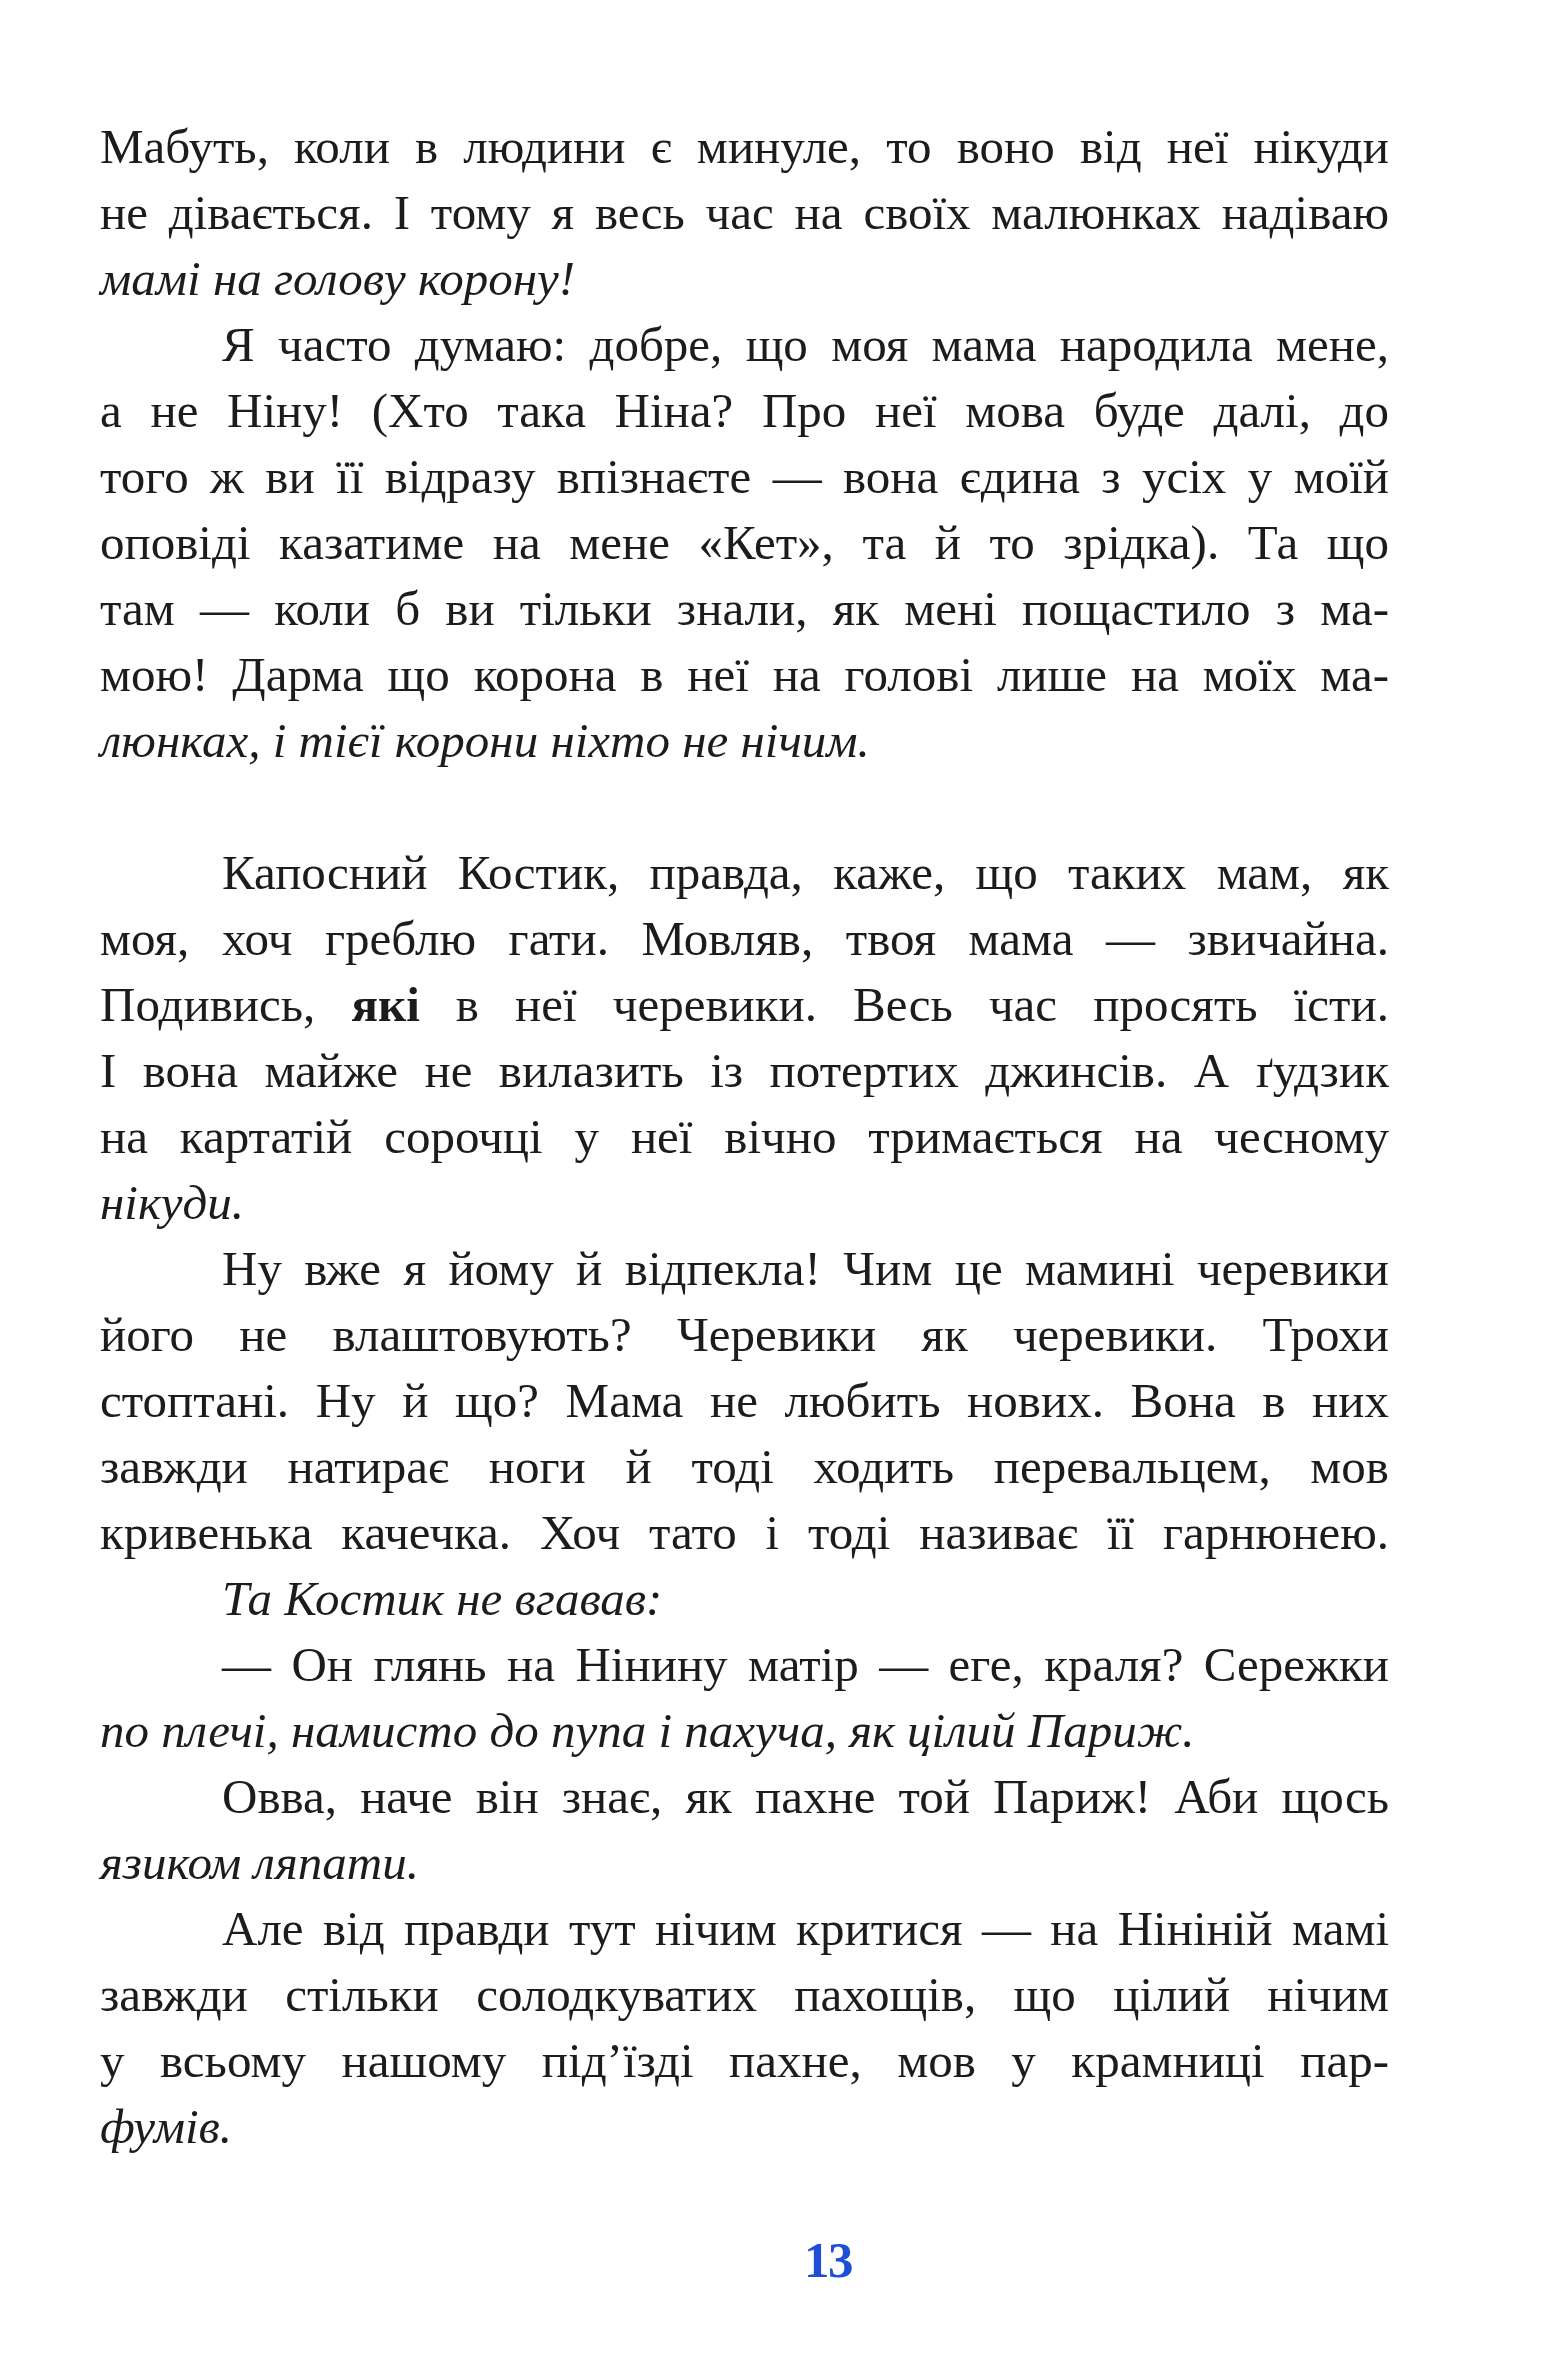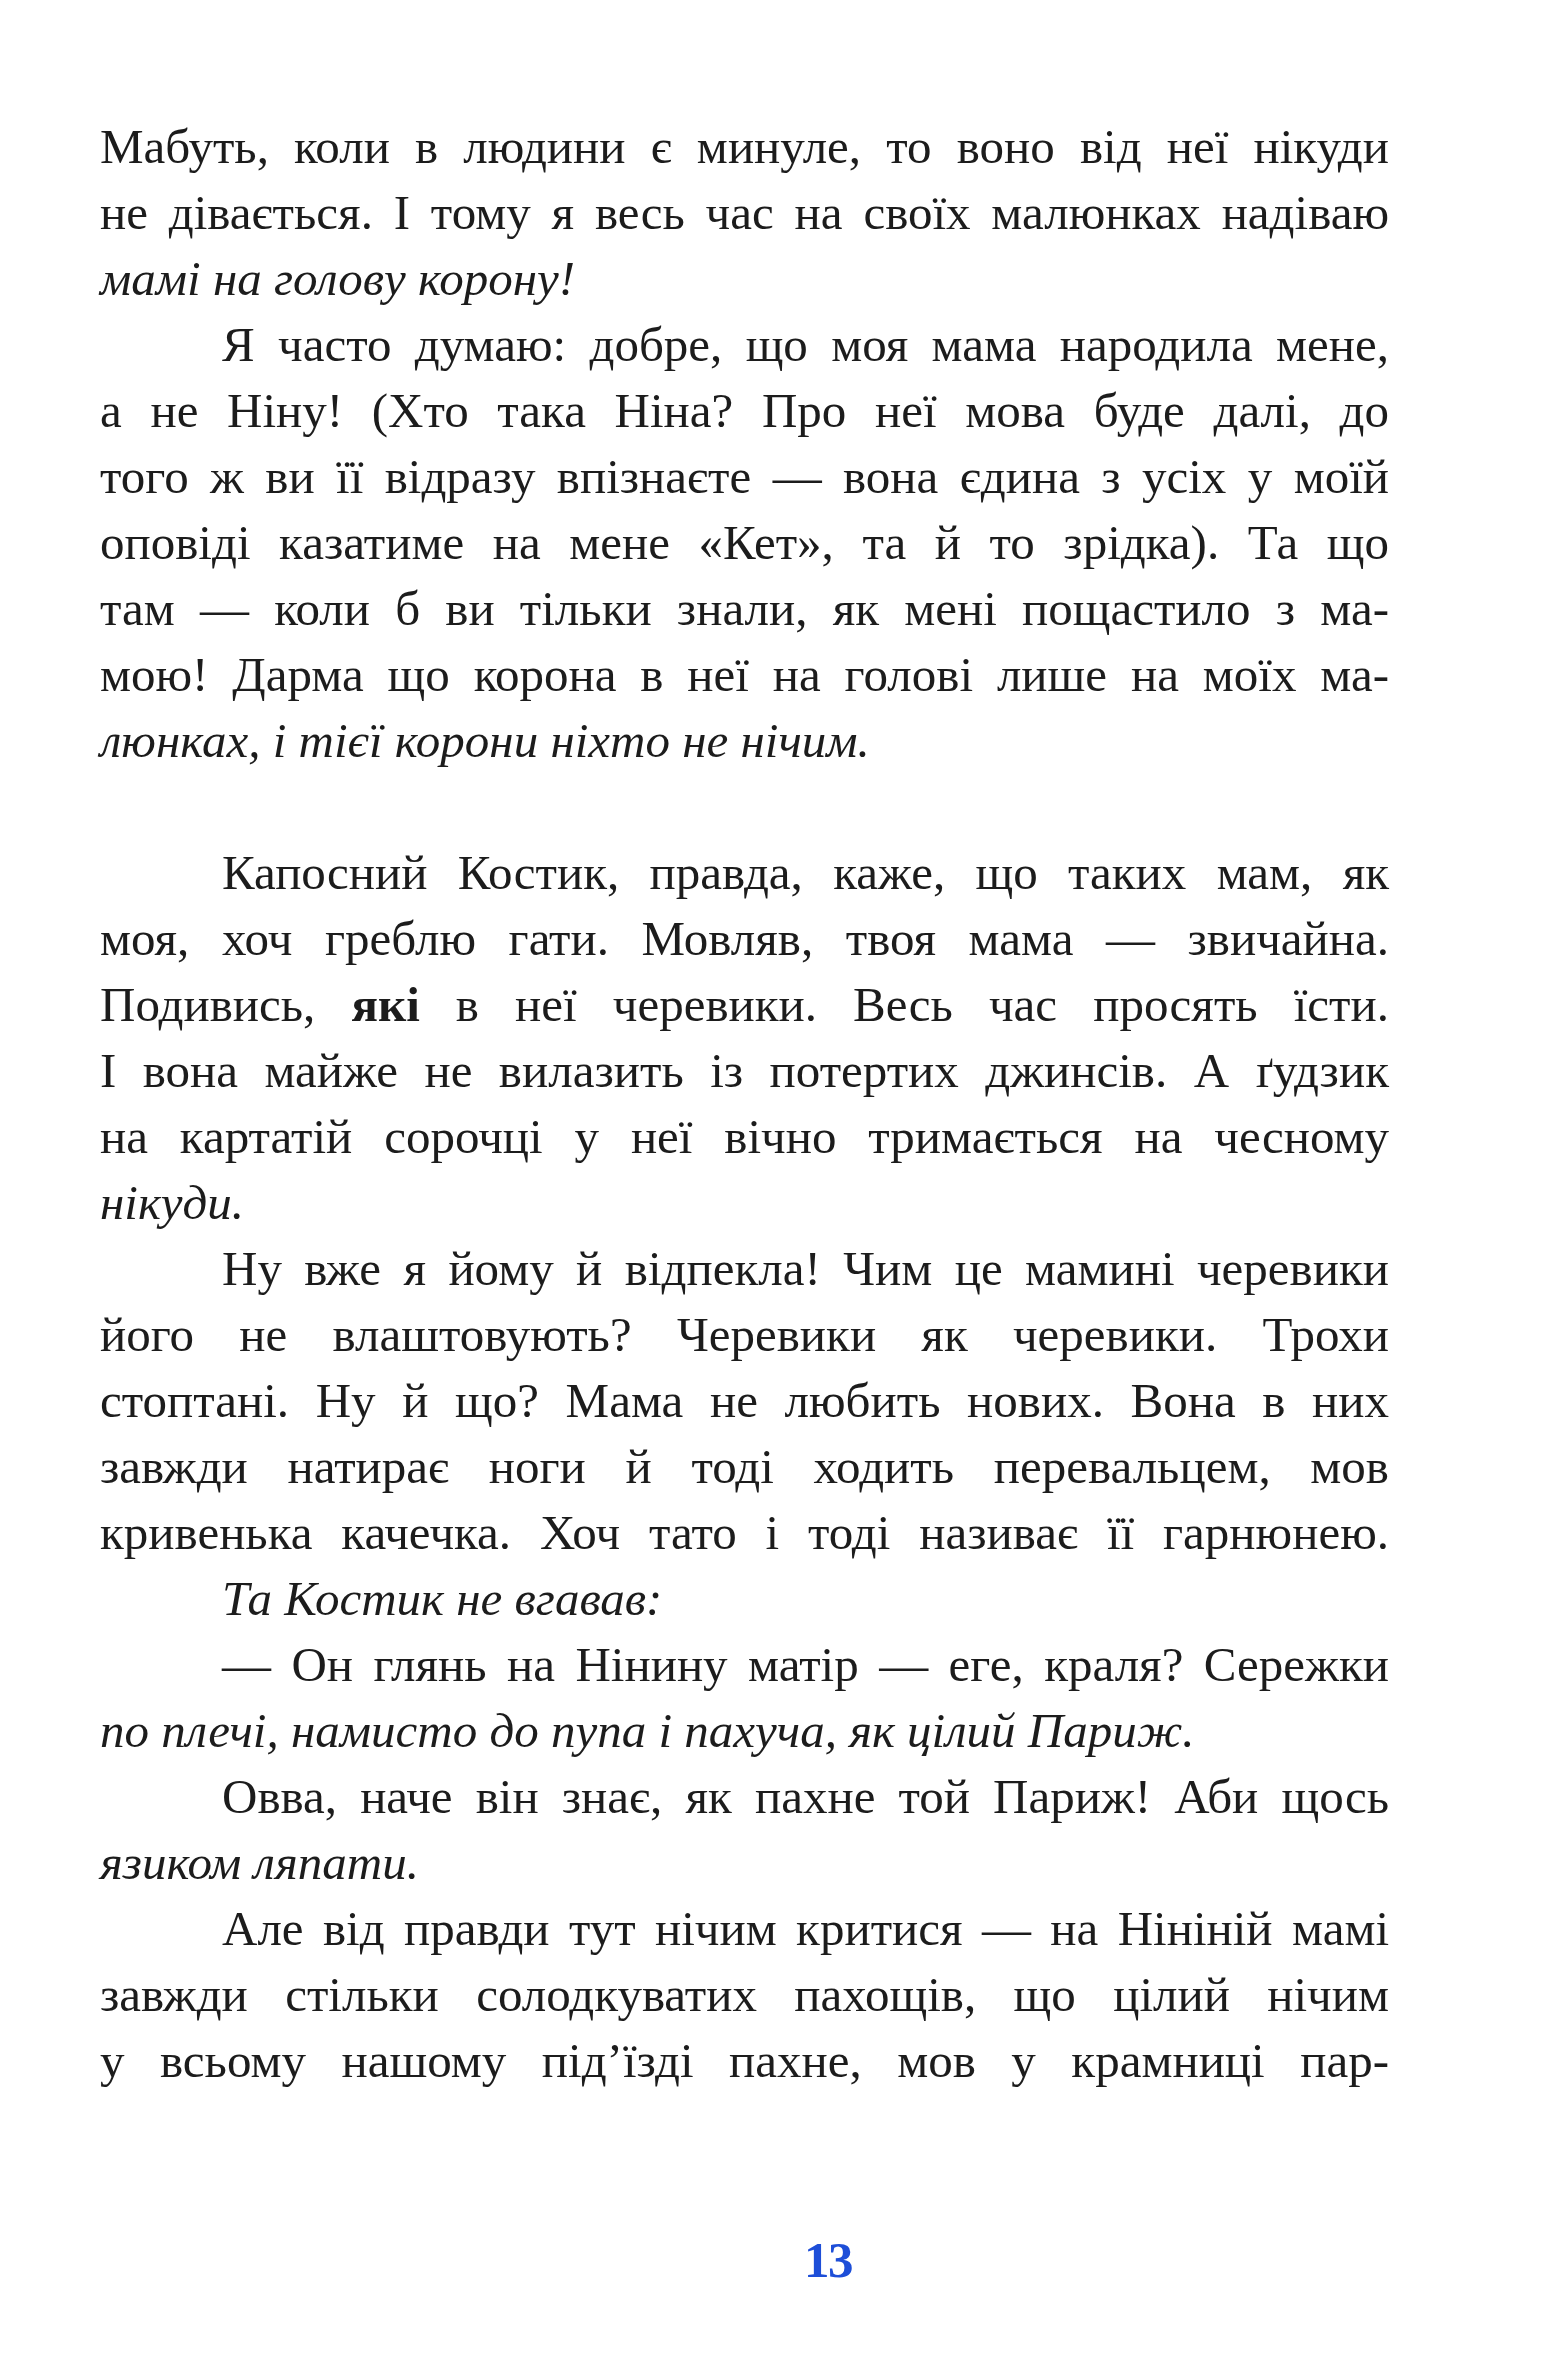--- a/index.html
+++ b/index.html
@@ -119,19 +119,20 @@
 
     <div>
       <span class="line indent">Овва, наче він знає, як пахне той Париж! Аби щось</span>
       <span class="line last">язиком ляпати.</span>
     </div>
 
     <div>
       <span class="line indent">Але від правди тут нічим критися — на Нініній мамі</span>
       <span class="line">завжди стільки солодкуватих пахощів, що цілий нічим</span>
       <span class="line">у всьому нашому під’їзді пахне, мов у крамниці пар-</span>
+      <span class="line last">фумів.</span>
     </div>
 
   </div>
 
   <div class="page-number">13</div>
 </div>
 
 
 </body></html>

